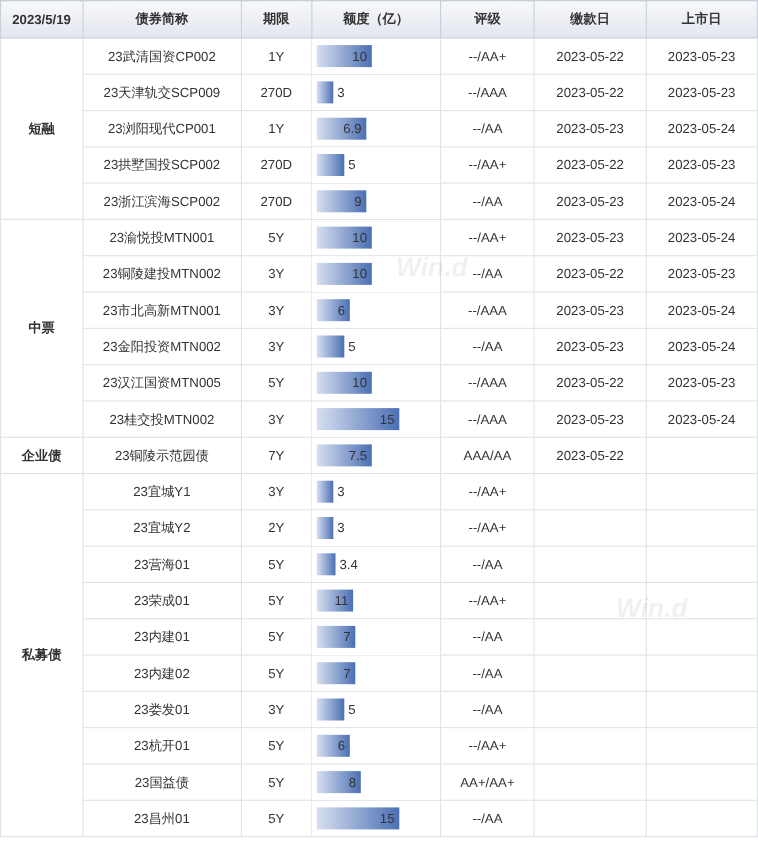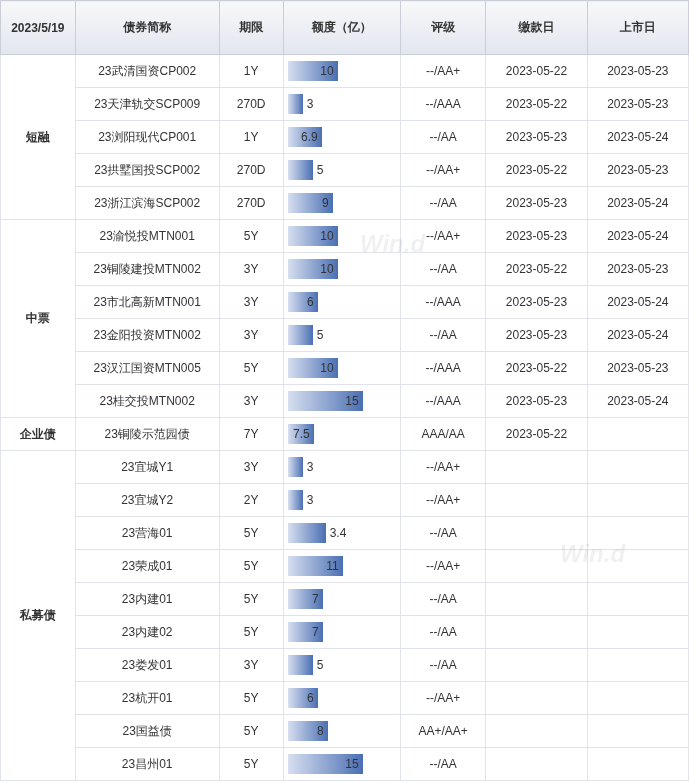--- a/index.html
+++ b/index.html
@@ -12,21 +12,21 @@
     width: 689px;
   }
   table {
     border-collapse: collapse;
     width: 100%;
     table-layout: fixed;
   }
   th {
     background: linear-gradient(to bottom, #f7f8fa 0%, #e2e6ee 100%);
     border: 1px solid #c9ced8;
-    padding: 18px 4px;
+    padding: 8px 4px;
     font-weight: bold;
     text-align: center;
     color: #333;
     font-size: 12px;
   }
   td {
     border: 1px solid #e0e3ea;
     padding: 0;
     height: 33px;
     text-align: center;
@@ -114,21 +114,21 @@
           <td>23天津轨交SCP009</td>
           <td>270D</td>
           <td class="bar-cell"><span class="bar" style="width: 15px;"><span class="bar-label outside">3</span></span></td>
           <td>--/AAA</td>
           <td>2023-05-22</td>
           <td>2023-05-23</td>
         </tr>
         <tr>
           <td>23浏阳现代CP001</td>
           <td>1Y</td>
-          <td class="bar-cell"><span class="bar" style="width: 34px;"><span class="bar-label">6.9</span></span></td>
+          <td class="bar-cell"><span class="bar" style="width: 45px;"><span class="bar-label">6.9</span></span></td>
           <td>--/AA</td>
           <td>2023-05-23</td>
           <td>2023-05-24</td>
         </tr>
         <tr>
           <td>23拱墅国投SCP002</td>
           <td>270D</td>
           <td class="bar-cell"><span class="bar" style="width: 25px;"><span class="bar-label outside">5</span></span></td>
           <td>--/AA+</td>
           <td>2023-05-22</td>
@@ -188,21 +188,21 @@
           <td>3Y</td>
           <td class="bar-cell"><span class="bar" style="width: 75px;"><span class="bar-label">15</span></span></td>
           <td>--/AAA</td>
           <td>2023-05-23</td>
           <td>2023-05-24</td>
         </tr>
         <tr>
           <td class="cat" rowspan="1">企业债</td>
           <td>23铜陵示范园债</td>
           <td>7Y</td>
-          <td class="bar-cell"><span class="bar" style="width: 26px;"><span class="bar-label">7.5</span></span></td>
+          <td class="bar-cell"><span class="bar" style="width: 50px;"><span class="bar-label">7.5</span></span></td>
           <td>AAA/AA</td>
           <td>2023-05-22</td>
           <td></td>
         </tr>
         <tr>
           <td class="cat" rowspan="10">私募债</td>
           <td>23宜城Y1</td>
           <td>3Y</td>
           <td class="bar-cell"><span class="bar" style="width: 15px;"><span class="bar-label outside">3</span></span></td>
           <td>--/AA+</td>
@@ -213,29 +213,29 @@
           <td>23宜城Y2</td>
           <td>2Y</td>
           <td class="bar-cell"><span class="bar" style="width: 15px;"><span class="bar-label outside">3</span></span></td>
           <td>--/AA+</td>
           <td></td>
           <td></td>
         </tr>
         <tr>
           <td>23营海01</td>
           <td>5Y</td>
-          <td class="bar-cell"><span class="bar" style="width: 38px;"><span class="bar-label outside">3.4</span></span></td>
+          <td class="bar-cell"><span class="bar" style="width: 17px;"><span class="bar-label outside">3.4</span></span></td>
           <td>--/AA</td>
           <td></td>
           <td></td>
         </tr>
         <tr>
           <td>23荣成01</td>
           <td>5Y</td>
-          <td class="bar-cell"><span class="bar" style="width: 55px;"><span class="bar-label">11</span></span></td>
+          <td class="bar-cell"><span class="bar" style="width: 33px;"><span class="bar-label">11</span></span></td>
           <td>--/AA+</td>
           <td></td>
           <td></td>
         </tr>
         <tr>
           <td>23内建01</td>
           <td>5Y</td>
           <td class="bar-cell"><span class="bar" style="width: 35px;"><span class="bar-label">7</span></span></td>
           <td>--/AA</td>
           <td></td>

